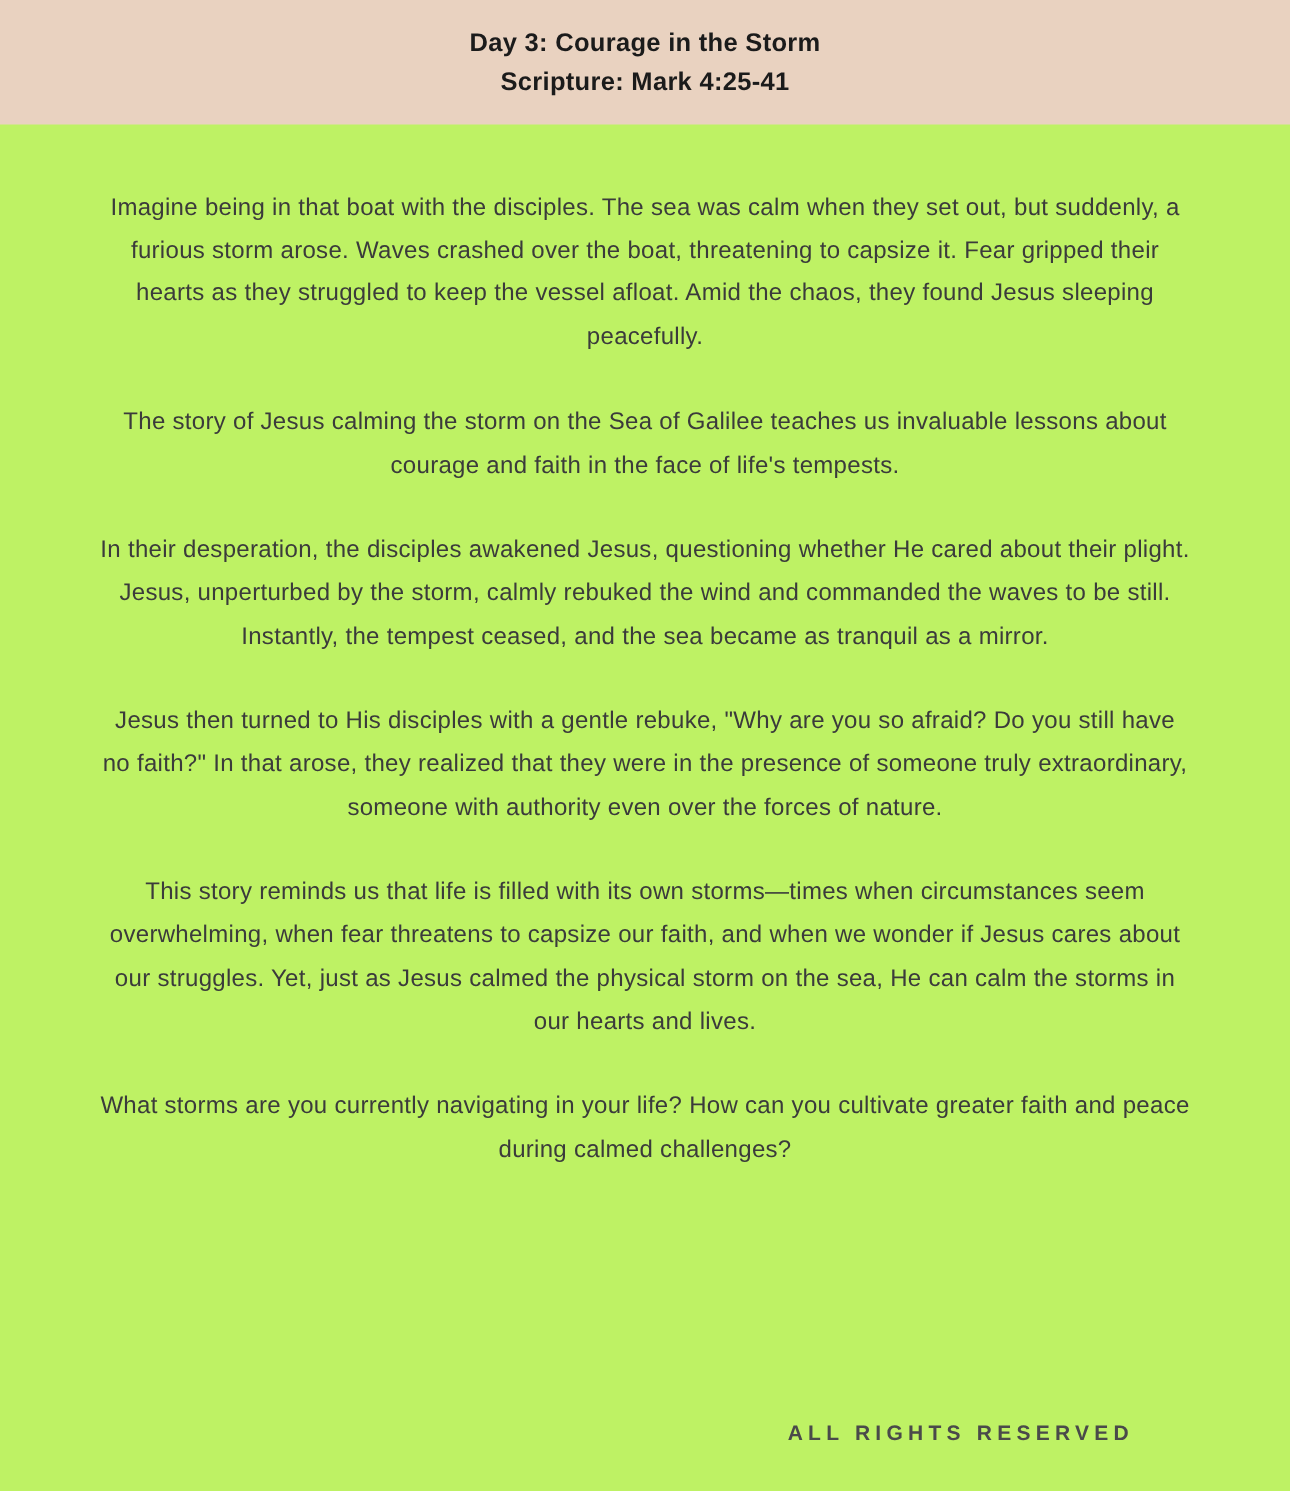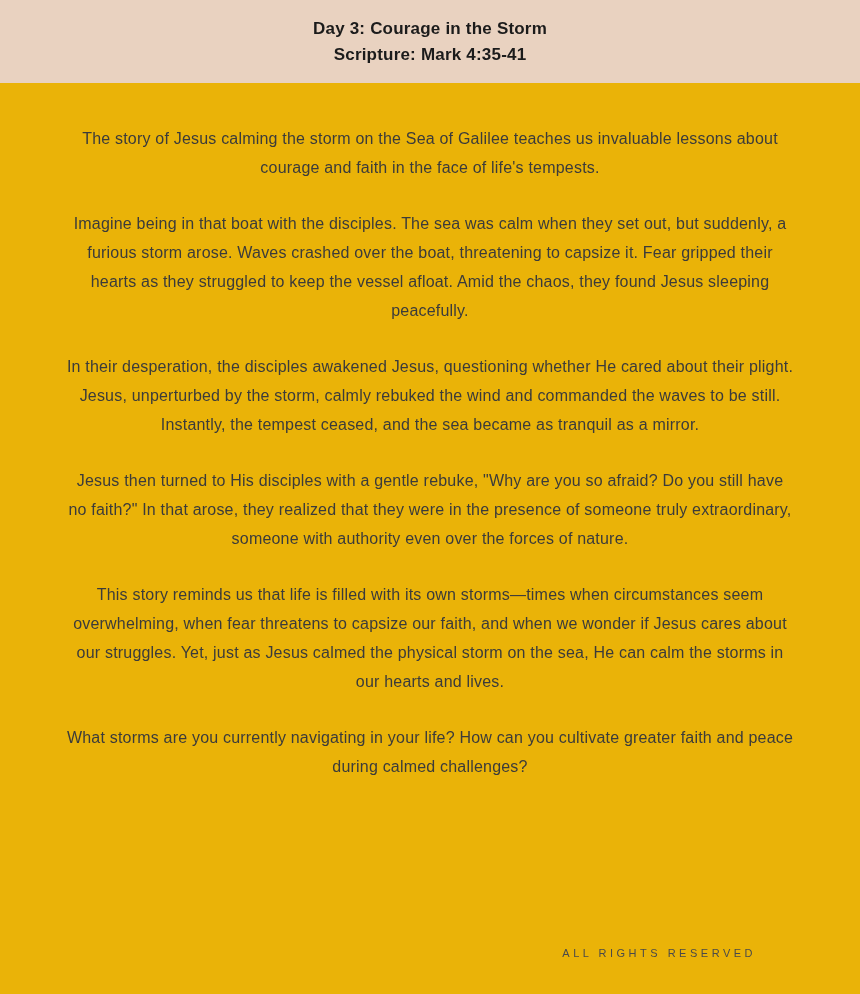--- a/index.html
+++ b/index.html
@@ -3,21 +3,21 @@
 <meta charset="utf-8">
 <style>
   * { margin: 0; padding: 0; box-sizing: border-box; }
   html, body { background: #ffffff; }
   body { font-family: "Liberation Sans", sans-serif; }
 
   .page {
     position: relative;
     width: 860px;
     height: 994px;
-    background: #eab308;
+    background: #bef264;
     overflow: hidden;
     margin: 0 auto;
   }
 
   .header {
     width: 100%;
     height: 83px;
     display: flex;
     flex-direction: column;
     justify-content: center;
@@ -42,42 +42,42 @@
     color: #3b3b3b;
     text-align: center;
     margin-bottom: 28px;
   }
   .content p:last-child { margin-bottom: 0; }
 
   .footer-note {
     position: absolute;
     top: 947px;
     right: 104px;
-    font-size: 11px;
-    font-weight: 400;
+    font-size: 14px;
+    font-weight: 700;
     letter-spacing: 3.5px;
     color: #4a4a4a;
     text-transform: uppercase;
     white-space: nowrap;
     text-align: right;
   }
 </style>
 </head>
 <body>
 
 <div class="page">
 
   <div class="header" style="background-color: rgb(233, 210, 192);">
     <div class="title-line">Day 3: Courage in the Storm</div>
-    <div class="title-line">Scripture: Mark 4:35-41</div>
+    <div class="title-line">Scripture: Mark 4:25-41</div>
   </div>
 
   <div class="content">
+    <p>Imagine being in that boat with the disciples. The sea was calm when they set out, but suddenly, a furious storm arose. Waves crashed over the boat, threatening to capsize it. Fear gripped their hearts as they struggled to keep the vessel afloat. Amid the chaos, they found Jesus sleeping peacefully.</p>
     <p>The story of Jesus calming the storm on the Sea of Galilee teaches us invaluable lessons about courage and faith in the face of life's tempests.</p>
-    <p>Imagine being in that boat with the disciples. The sea was calm when they set out, but suddenly, a furious storm arose. Waves crashed over the boat, threatening to capsize it. Fear gripped their hearts as they struggled to keep the vessel afloat. Amid the chaos, they found Jesus sleeping peacefully.</p>
     <p>In their desperation, the disciples awakened Jesus, questioning whether He cared about their plight. Jesus, unperturbed by the storm, calmly rebuked the wind and commanded the waves to be still. Instantly, the tempest ceased, and the sea became as tranquil as a mirror.</p>
     <p>Jesus then turned to His disciples with a gentle rebuke, "Why are you so afraid? Do you still have no faith?" In that arose, they realized that they were in the presence of someone truly extraordinary, someone with authority even over the forces of nature.</p>
     <p>This story reminds us that life is filled with its own storms—times when circumstances seem overwhelming, when fear threatens to capsize our faith, and when we wonder if Jesus cares about our struggles. Yet, just as Jesus calmed the physical storm on the sea, He can calm the storms in our hearts and lives.</p>
     <p>What storms are you currently navigating in your life? How can you cultivate greater faith and peace during calmed challenges?</p>
   </div>
 
   <div class="footer-note">ALL RIGHTS RESERVED</div>
 
 </div>
 

